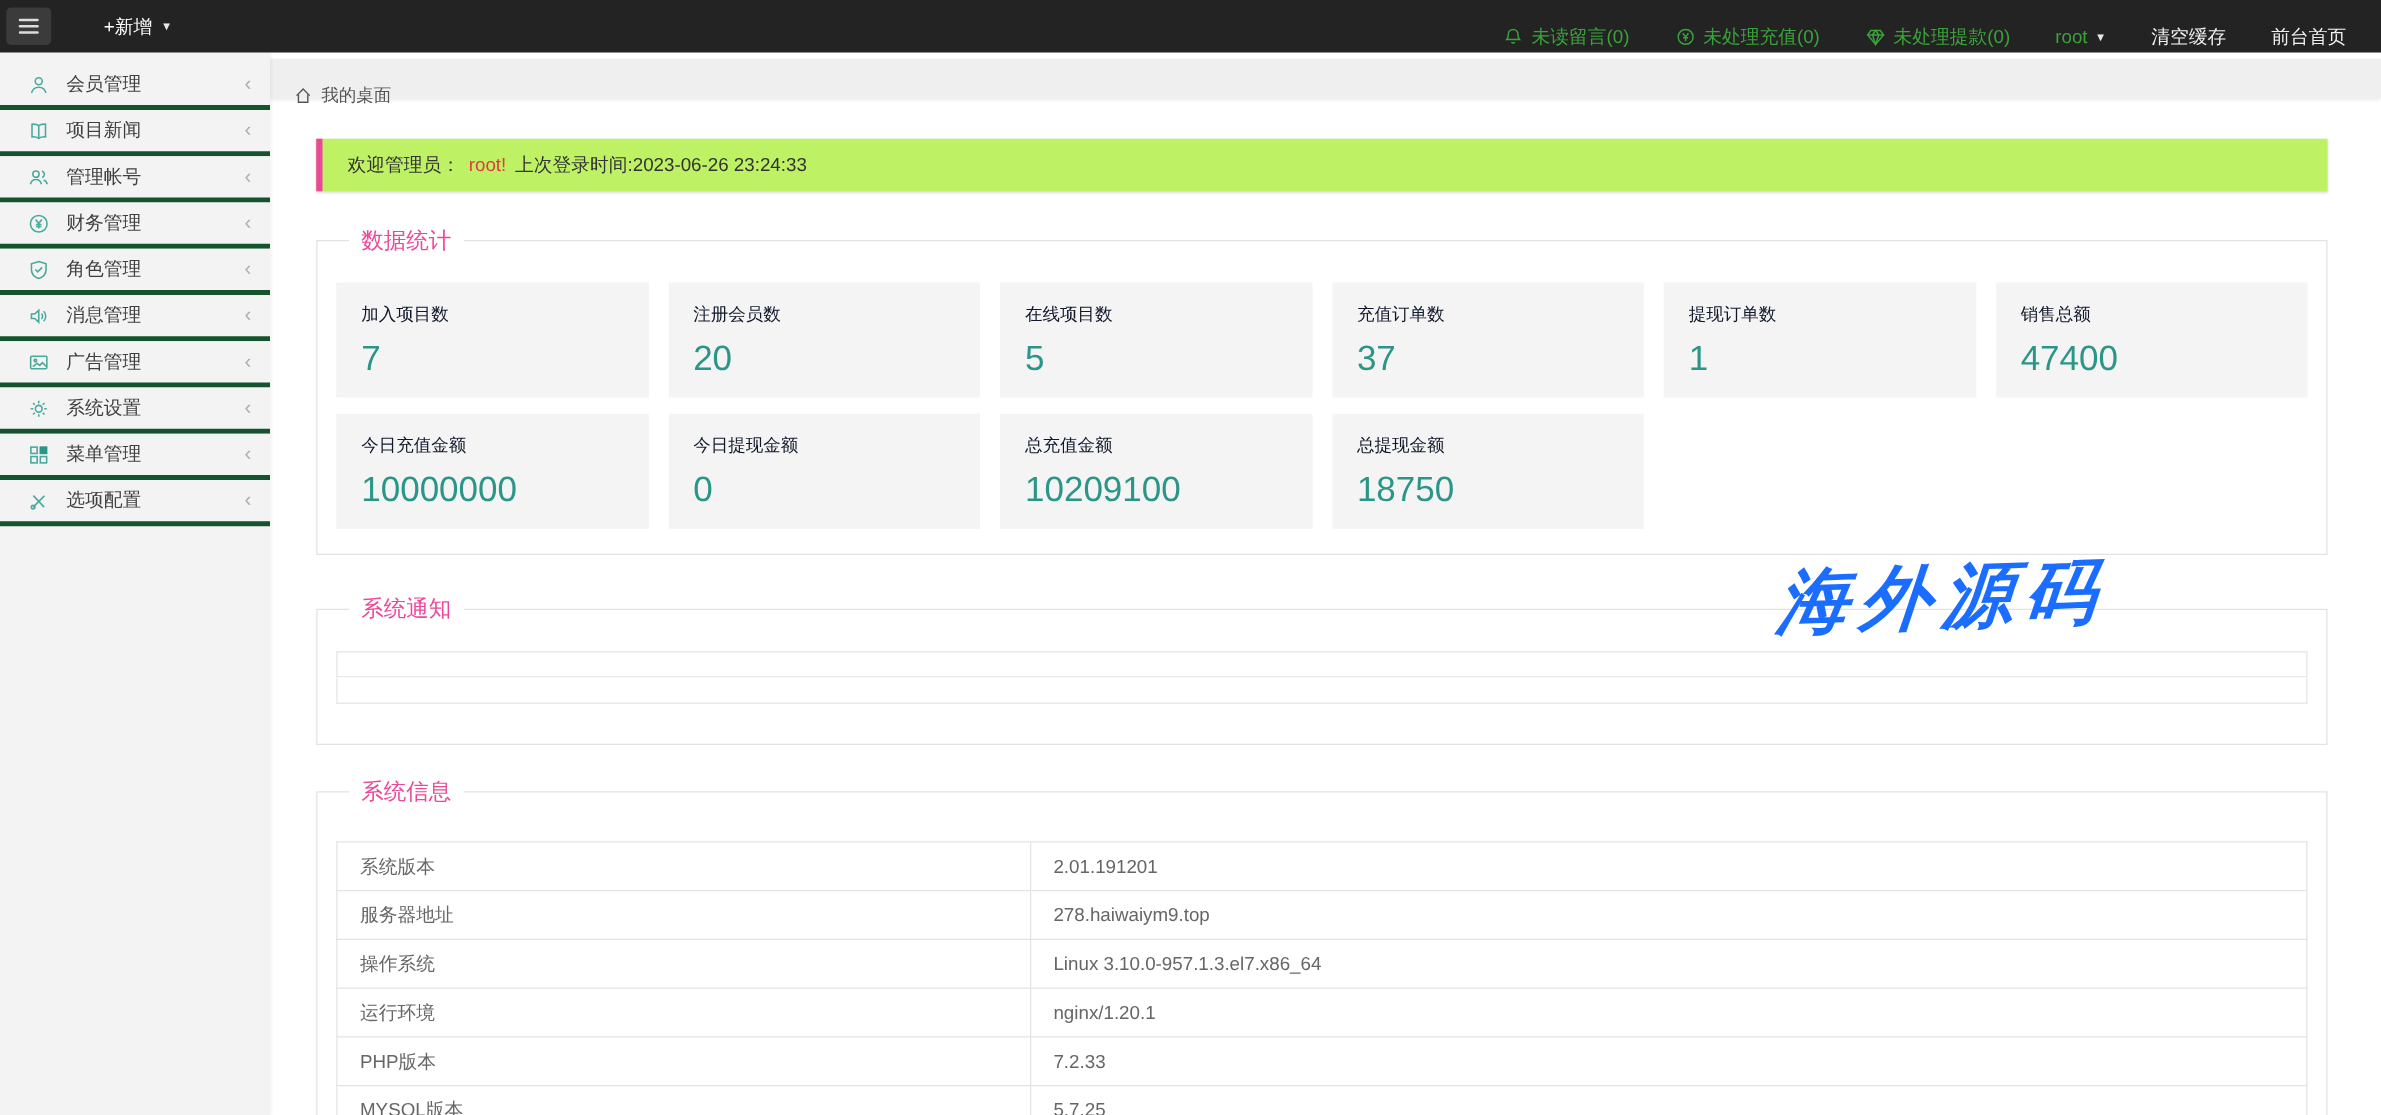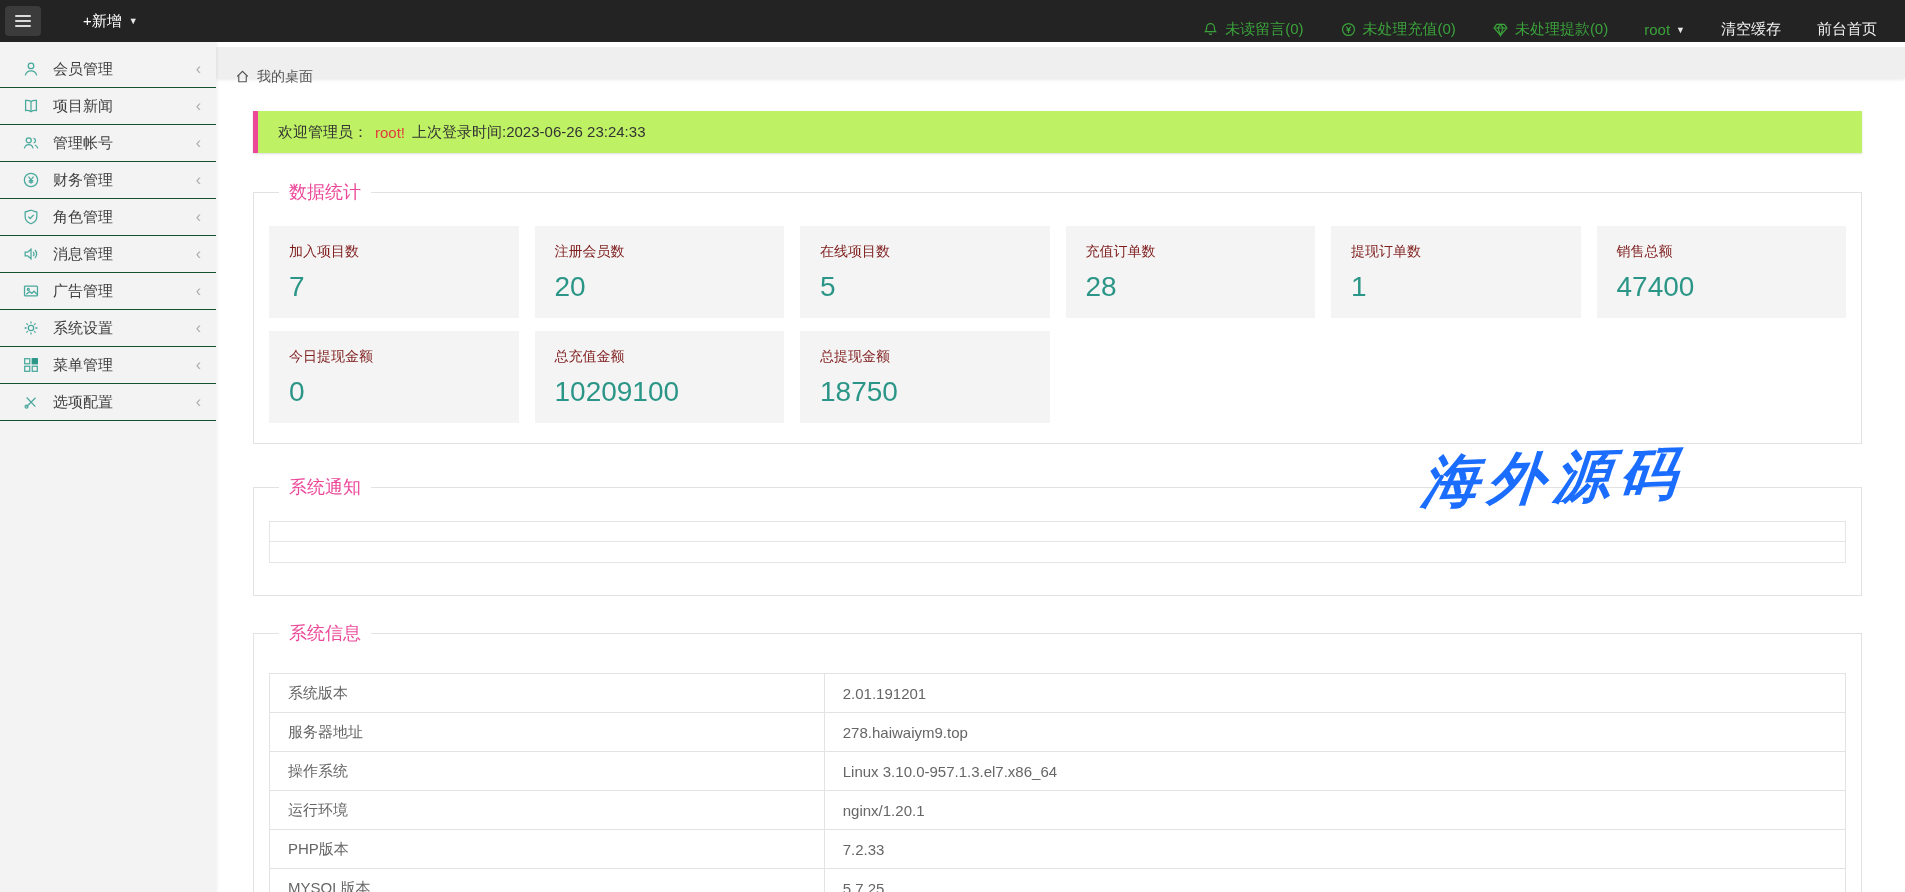--- a/index.html
+++ b/index.html
@@ -21,21 +21,21 @@
   .topbar-right { margin-left: auto; display: flex; align-items: center; gap: 36px; padding-right: 28px; }
   .tb-link { font-size: 15px; display: flex; align-items: center; gap: 6px; cursor: pointer; text-decoration: none; margin-top: 17px; }
   .tb-link.green { color: #3ba23b; }
   .tb-link.white { color: #f0f0f0; }
   .tb-link svg { display: block; }
 
   
   .sidebar { position: absolute; top: 42px; left: 0; width: 216px; height: 850px;
              background: #f3f3f3; padding-top: 9px; box-shadow: 1px 0 3px rgba(0,0,0,.07); z-index: 10; }
   .side-item { height: 37px; display: flex; align-items: center; padding: 0 15px 0 21px;
-               border-bottom: 1px solid #14532d; cursor: pointer; background: #f3f3f3; }
+               border-bottom: 4px solid #14532d; cursor: pointer; background: #f3f3f3; }
   .side-item .sicon { width: 20px; height: 20px; display: flex; align-items: center; justify-content: center; }
   .side-item .slabel { margin-left: 12px; font-size: 15px; color: #3f3f3f; flex: 1; }
   .side-item .chev { color: #adadad; font-size: 16px; line-height: 1; }
 
   
   .main { position: absolute; top: 42px; left: 216px; width: 1689px; height: 850px; background: #fff; }
   .breadcrumb-bar { height: 36px; background: #efefef; border-top: 5px solid #fff;
                     display: flex; align-items: center; padding-left: 19px;
                     box-shadow: 0 2px 3px rgba(0,0,0,.08); }
   .bc-link { display: flex; align-items: center; gap: 7px; color: #555; font-size: 14px;
@@ -46,21 +46,21 @@
   .welcome { height: 42px; background: #bef264; border-left: 5px solid #ec4899;
              box-shadow: 0 1px 2px rgba(0,0,0,.14); display: flex; align-items: center;
              padding-left: 20px; font-size: 15px; color: #333; margin-bottom: 27px; }
   .welcome .red { color: #e23b3b; margin: 16px 7px; }
 
   fieldset.panel { border: 1px solid #e2e2e2; margin: 0 0 25px 0; padding: 22px 15px 20px 15px; }
   fieldset.panel legend { font-size: 18px; color: #ec4899; padding: 0 10px; margin-left: 10px; }
 
   .cards { display: grid; grid-template-columns: repeat(6, 1fr); gap: 13px 16px; }
   .card { background: #f4f4f4; padding: 17px 20px 15px 20px; min-height: 82px; }
-  .card .clabel { font-size: 14px; color: #7f1d1d; }
+  .card .clabel { font-size: 14px; color: #0f172a; }
   .card .cvalue { font-size: 28px; color: #2b9687; margin-top: 10px; }
 
   .panel.notice { padding-bottom: 32px; margin-top: 31px; }
   .notice-row { height: 21px; border: 1px solid #e5e5e5; background: #fff; }
   .notice-row + .notice-row { border-top: none; }
 
   .sys-table { width: 100%; border-collapse: collapse; margin-top: 6px; }
   .sys-table td { border: 1px solid #e3e3e3; height: 39px; font-size: 15px; color: #666;
                   padding-left: 18px; background: #fff; }
   .sys-table td.k { width: 35.2%; }
@@ -271,29 +271,33 @@
           <div class="card">
             <div class="clabel">注册会员数</div>
             <div class="cvalue">20</div>
           </div>
           <div class="card">
             <div class="clabel">在线项目数</div>
             <div class="cvalue">5</div>
           </div>
           <div class="card">
             <div class="clabel">充值订单数</div>
-            <div class="cvalue">28</div>
+            <div class="cvalue">37</div>
           </div>
           <div class="card">
             <div class="clabel">提现订单数</div>
             <div class="cvalue">1</div>
           </div>
           <div class="card">
             <div class="clabel">销售总额</div>
             <div class="cvalue">47400</div>
+          </div>
+          <div class="card">
+            <div class="clabel">今日充值金额</div>
+            <div class="cvalue">10000000</div>
           </div>
           <div class="card">
             <div class="clabel">今日提现金额</div>
             <div class="cvalue">0</div>
           </div>
           <div class="card">
             <div class="clabel">总充值金额</div>
             <div class="cvalue">10209100</div>
           </div>
           <div class="card">

